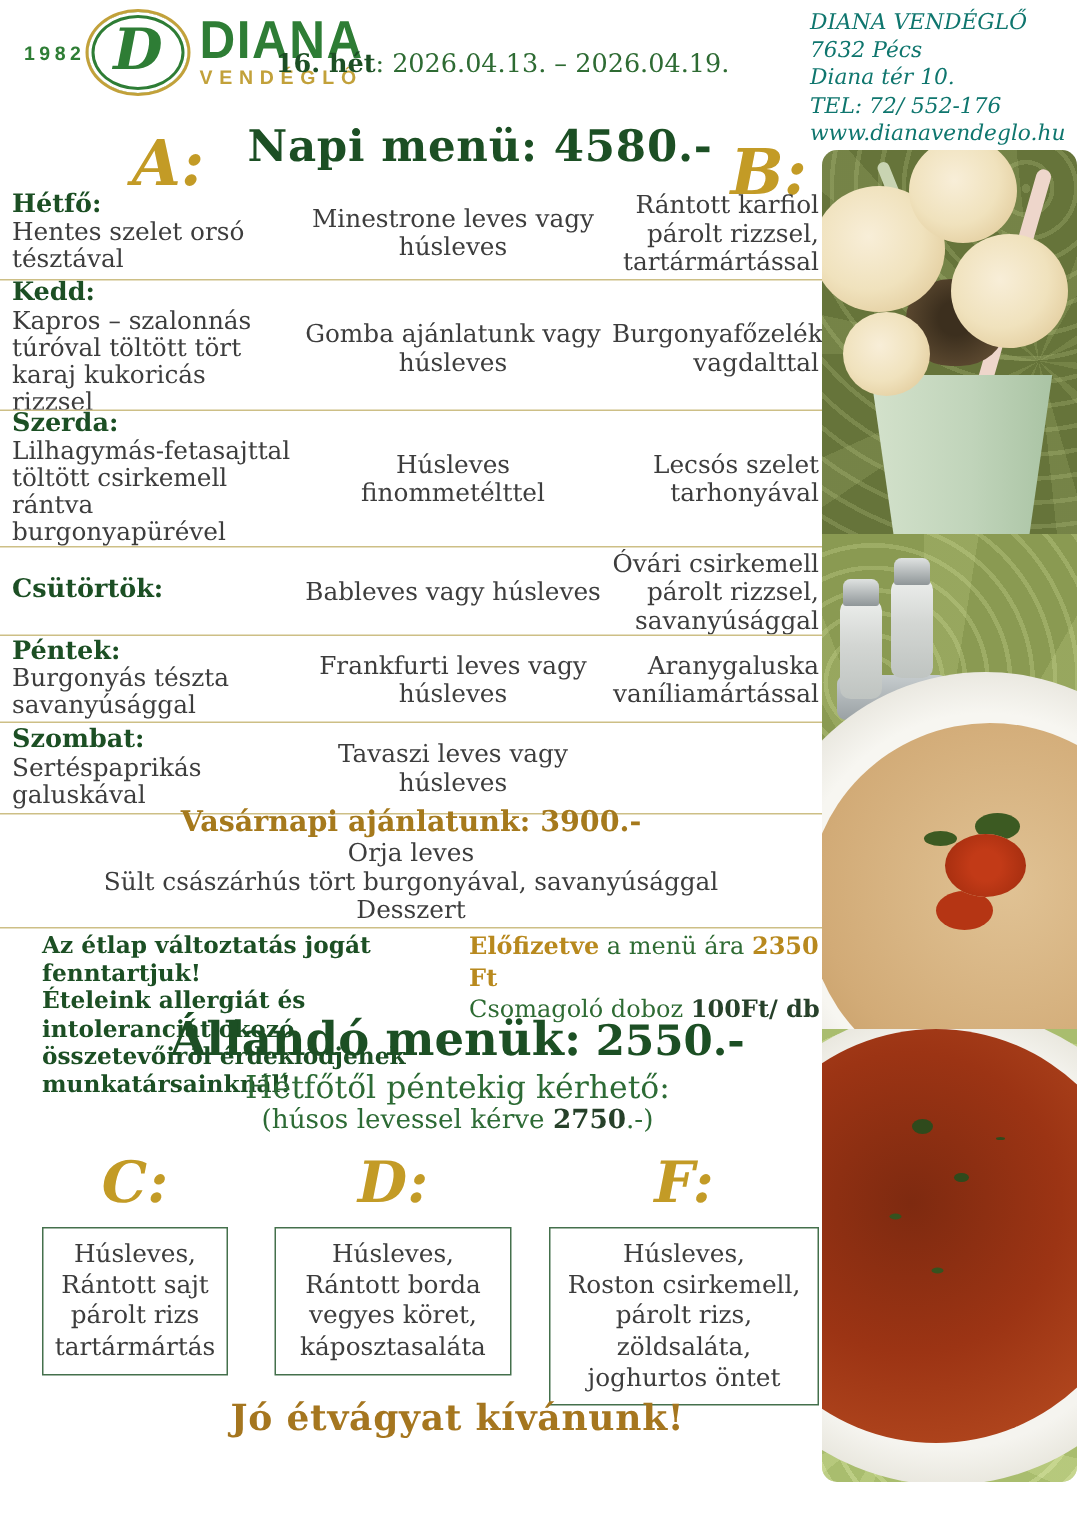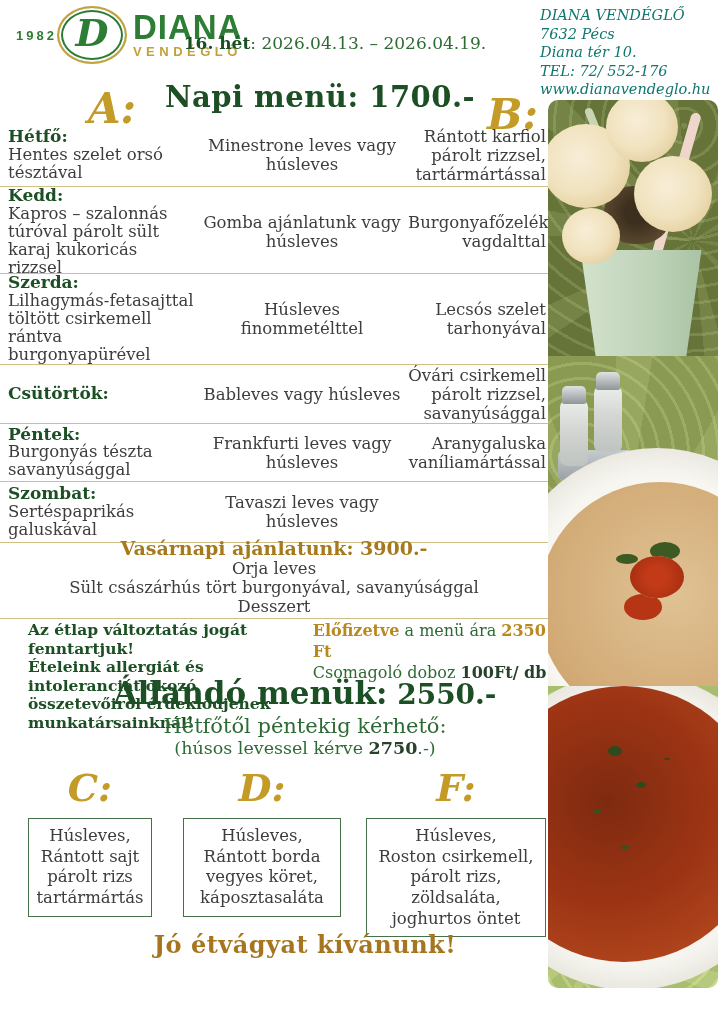--- a/index.html
+++ b/index.html
@@ -171,42 +171,42 @@
   </div>
 
   <div class="address">
     <div>DIANA VENDÉGLŐ</div>
     <div>7632 Pécs</div>
     <div>Diana tér 10.</div>
     <div>TEL: 72/ 552-176</div>
     <div>www.dianavendeglo.hu</div>
   </div>
 
-  <div class="napi-title">Napi menü: 1700.-</div>
+  <div class="napi-title">Napi menü: 4580.-</div>
   <div class="col-letter letter-a">A:</div>
   <div class="col-letter letter-b">B:</div>
 
   <div class="menu-table">
     <div class="menu-row">
       <div class="day-cell">
         <div class="day-name">Hétfő:</div>
         <div class="dish">Hentes szelet orsó
 tésztával</div>
       </div>
       <div class="soup-cell">Minestrone leves vagy
 húsleves</div>
       <div class="b-cell">Rántott karfiol
 párolt rizzsel,
 tartármártással</div>
     </div>
     <div class="menu-row">
       <div class="day-cell">
         <div class="day-name">Kedd:</div>
         <div class="dish">Kapros – szalonnás
-túróval párolt sült
+túróval töltött tört
 karaj kukoricás rizzsel</div>
       </div>
       <div class="soup-cell">Gomba ajánlatunk vagy
 húsleves</div>
       <div class="b-cell">Burgonyafőzelék
 vagdalttal</div>
     </div>
     <div class="menu-row">
       <div class="day-cell">
         <div class="day-name">Szerda:</div>

